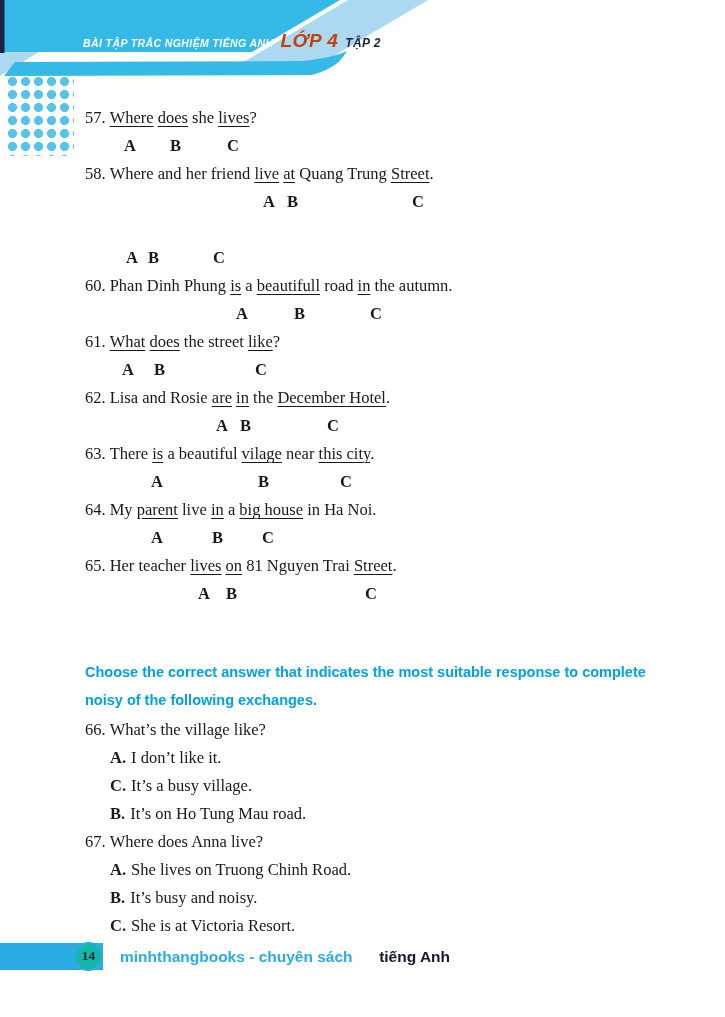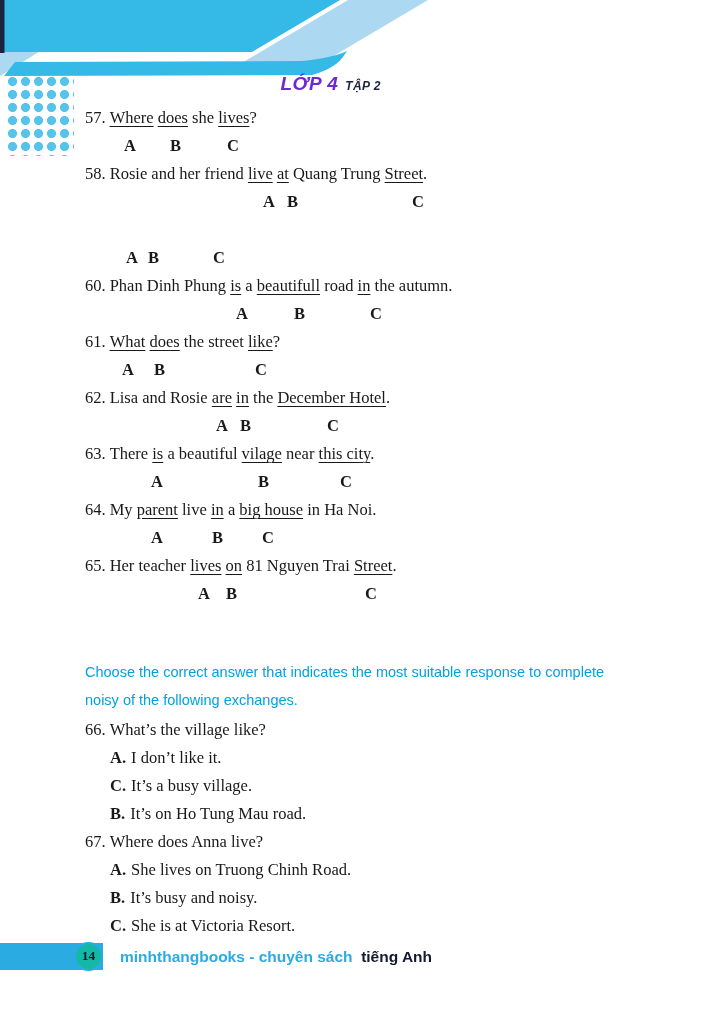--- a/index.html
+++ b/index.html
@@ -19,21 +19,21 @@
     overflow:hidden;font-family:"Liberation Serif","DejaVu Serif",serif;
     color:var(--text-dark);margin:0 auto;
   }
   .header-deco{position:absolute;top:0;left:0;}
   .banner-text{
     position:absolute;top:30px;left:83px;display:flex;align-items:baseline;gap:7px;
     font-family:"Liberation Sans","DejaVu Sans",sans-serif;font-weight:bold;font-style:italic;
     white-space:nowrap;
   }
   .banner-series{font-size:10.5px;color:#ffffff;letter-spacing:0.4px;}
-  .banner-grade{font-size:19px;color:#6d28d9;letter-spacing:0.5px;margin-top:43px;}
+  .banner-grade{font-size:19px;color:#c2410c;letter-spacing:0.5px;}
   .banner-volume{font-size:12px;color:var(--navy);letter-spacing:0.4px;}
   .dot-grid{
     position:absolute;left:8px;top:77px;width:66px;height:79px;
     background-image:radial-gradient(circle at 4.5px 4.5px, var(--dots) 4.2px, transparent 4.8px);
     background-size:13px 13px;
   }
   
   .grammar{position:absolute;top:104px;left:0;width:725px;}
   .gq-block{position:relative;height:56px;}
   .gq-text{position:absolute;top:0;left:85px;height:28px;line-height:28px;font-size:16.5px;white-space:nowrap;}
@@ -42,41 +42,41 @@
   .gq-markers{position:absolute;top:28px;left:0;width:725px;height:28px;line-height:28px;}
   .gq-markers span{position:absolute;font-weight:bold;font-size:16.5px;}
   
   .speaking-heading{
     position:absolute;top:620px;left:85px;
     font-family:"Liberation Sans","DejaVu Sans",sans-serif;font-weight:bold;
     font-size:20px;color:var(--heading-cyan);letter-spacing:0.3px;
   }
   .instructions{
     position:absolute;top:658px;left:85px;width:600px;
-    font-family:"Liberation Sans","DejaVu Sans",sans-serif;font-weight:normal;
+    font-family:"Liberation Sans","DejaVu Sans",sans-serif;font-weight:bold;
     font-size:14.5px;color:var(--instruction-blue);
   }
   .instruction-line{height:28px;line-height:28px;white-space:nowrap;}
   .speaking{position:absolute;top:716px;left:0;width:616px;font-size:16.5px;}
   .sq-line{height:28px;line-height:28px;padding-left:85px;white-space:nowrap;}
   .opt-line{height:28px;line-height:28px;padding-left:110px;white-space:nowrap;}
   .opt-label{font-weight:bold;margin-right:5px;}
   
   .footer-bar{position:absolute;left:0;top:943px;width:103px;height:27px;background:var(--footer-cyan);}
   .page-badge{
     position:absolute;left:74px;top:942px;width:29px;height:29px;box-sizing:border-box;
     background:#14b8a6;border:2.5px solid var(--footer-cyan);border-radius:50%;
     text-align:center;line-height:24px;font-weight:bold;font-size:13.5px;color:var(--brand-dark);
   }
   .brand{
     position:absolute;left:120px;top:944px;height:26px;line-height:26px;white-space:nowrap;
     font-family:"Liberation Sans","DejaVu Sans",sans-serif;font-weight:bold;font-size:15.5px;
   }
   .brand-primary{color:var(--footer-cyan);}
-  .brand-secondary{color:var(--brand-dark);}
+  .brand-secondary{color:var(--brand-dark);margin-left:18px;}
 </style>
 </head>
 <body>
 
 <div class="page">
 
   <svg class="header-deco" width="725" height="160" viewBox="0 0 725 160">
     <polygon points="348,0 428,0 320,64 240,64" style="fill:var(--light-blue)"></polygon>
     <polygon points="0,50 42,50 0,76" style="fill:var(--light-blue)"></polygon>
     <polygon points="0,0 340,0 252,52 0,52" style="fill:var(--cyan)"></polygon>
@@ -95,21 +95,21 @@
   <div class="grammar">
       <div class="gq-block">
         <div class="gq-text"><span class="q-num">57.</span><span class="u">Where</span><span> </span><span class="u">does</span><span> she </span><span class="u">lives</span><span>?</span></div>
         <div class="gq-markers">
           <span style="left: 124px;">A</span>
           <span style="left: 170px;">B</span>
           <span style="left: 227px;">C</span>
         </div>
       </div>
       <div class="gq-block">
-        <div class="gq-text"><span class="q-num">58.</span><span>Rosie and her friend </span><span class="u">live</span><span> </span><span class="u">at</span><span> Quang Trung </span><span class="u">Street</span><span>.</span></div>
+        <div class="gq-text"><span class="q-num">58.</span><span>Where and her friend </span><span class="u">live</span><span> </span><span class="u">at</span><span> Quang Trung </span><span class="u">Street</span><span>.</span></div>
         <div class="gq-markers">
           <span style="left: 263px;">A</span>
           <span style="left: 287px;">B</span>
           <span style="left: 412px;">C</span>
         </div>
       </div>
       <div class="gq-block">
         <div class="gq-markers">
           <span style="left: 126px;">A</span>
           <span style="left: 148px;">B</span>

